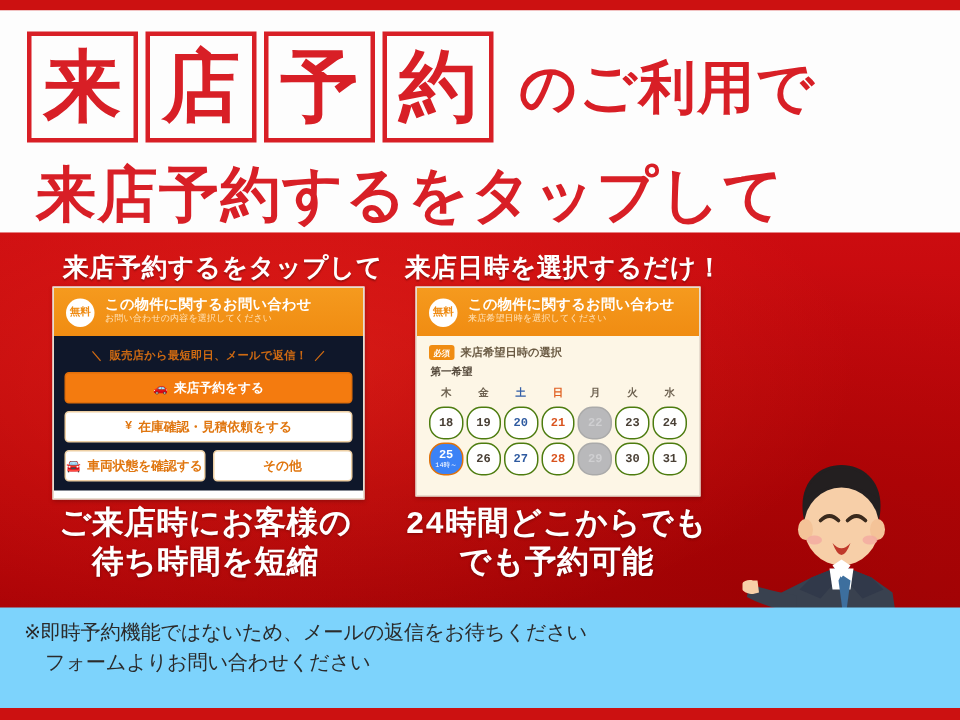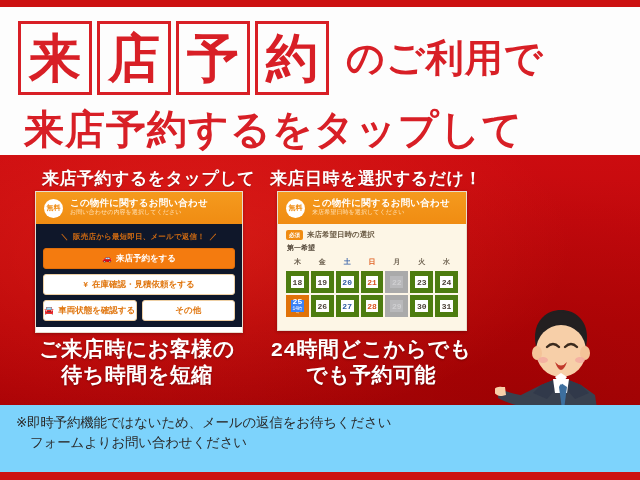--- a/index.html
+++ b/index.html
@@ -98,21 +98,21 @@
   }
   .cal-lbl{color:#6a5a43;font-size:7.5px;font-weight:bold;text-align:center;}
   .cal-sub{color:#54483a;font-size:7px;font-weight:bold;margin:0 0 3px 1px;}
   .cal-grid{display:grid;grid-template-columns:repeat(7,1fr);gap:2px;}
   .dow{
     text-align:center;font-size:7px;font-weight:bold;color:#6f6352;padding:1px 0 2px;
   }
   .dow.sun{color:#e06022;}
   .dow.sat{color:#3560a8;}
   .cell{
-    height:22px;border-radius:0;background:#fff;border:5px solid #4d7c0f;
+    height:22px;border-radius:10px;background:#fff;border:1px solid #4d7c0f;
     display:flex;flex-direction:column;align-items:center;justify-content:center;
     font-size:8px;font-weight:bold;color:#4a4036;box-sizing:border-box;text-align:center;
   }
   .cell.sat{color:#2e5aa0;}
   .cell.sun{color:#d9531e;}
   .cell.off{background:#b9b9bb;border-color:#aaa;color:#cfcfd1;}
   .cell.sel{background:#3b82f6;border-color:#e07209;color:#fff;}
   .cell .sub{font-size:4.5px;font-weight:normal;line-height:1;margin-top:1px;}
 
   

